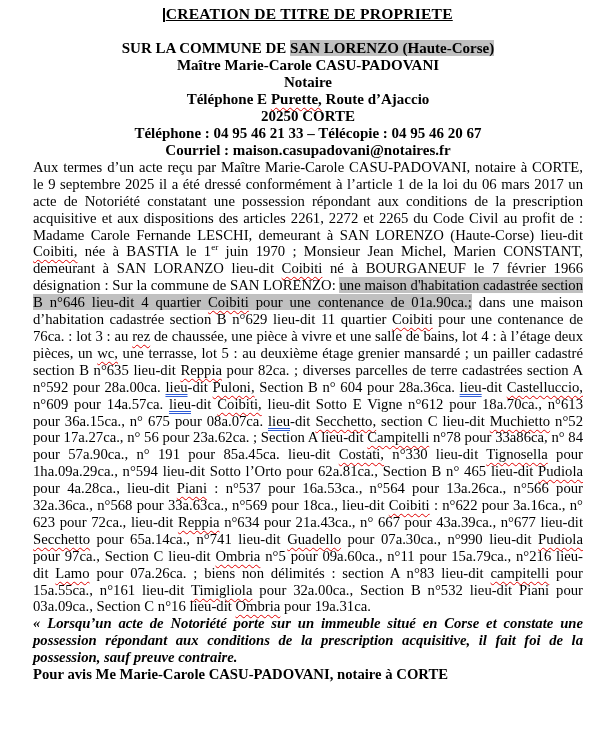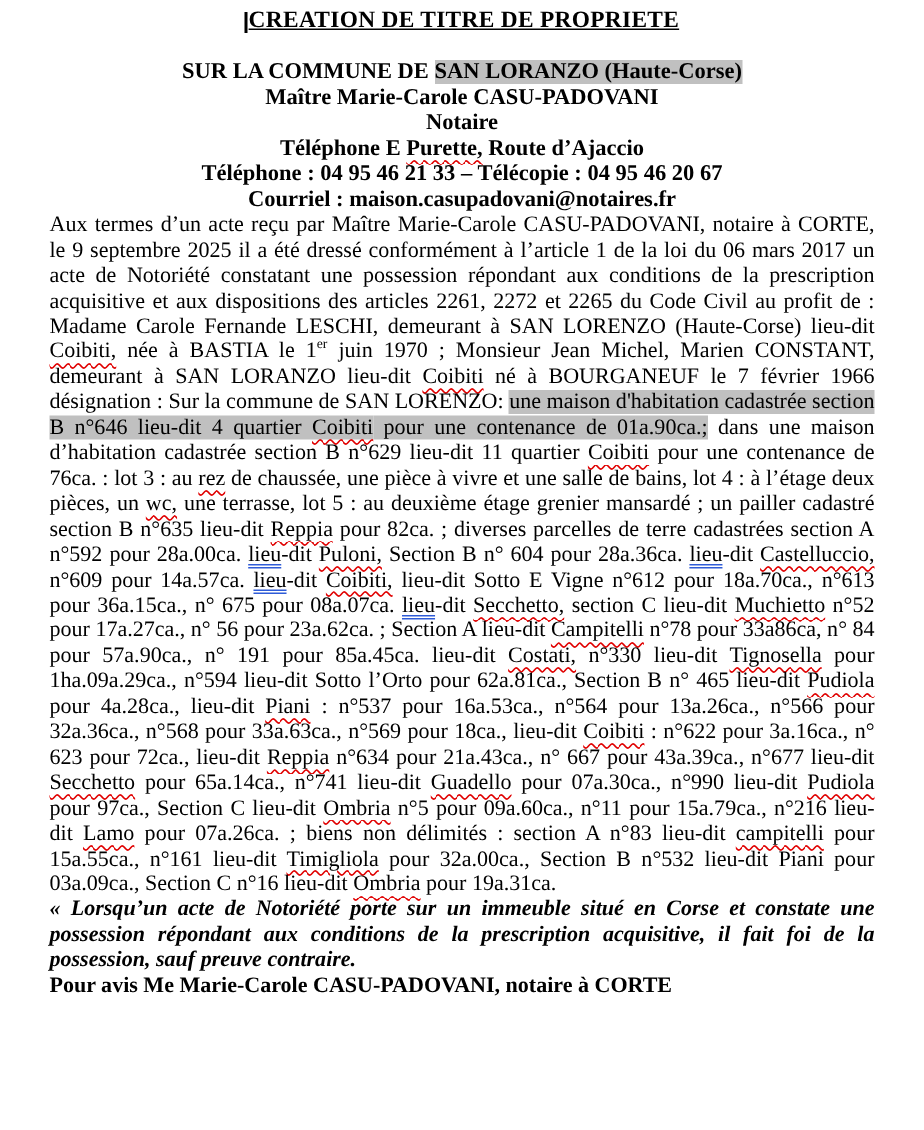--- a/index.html
+++ b/index.html
@@ -67,24 +67,25 @@
 </style>
 </head>
 <body>
 
 <div class="page">
 
   <div class="center title-line">
     <span class="caret"></span><span class="doc-title">CREATION DE TITRE DE PROPRIETE</span>
   </div>
 
-  <div class="center hdr"><span class="seg-normal">SUR LA COMMUNE DE </span><span class="seg-hl">SAN LORANZO (Haute-Corse)</span></div>
+  <div class="center hdr"><span class="seg-normal">SUR LA COMMUNE DE </span><span class="seg-hl">SAN LORENZO (Haute-Corse)</span></div>
   <div class="center hdr">Maître Marie-Carole CASU-PADOVANI</div>
   <div class="center hdr">Notaire</div>
   <div class="center hdr"><span class="seg-normal">Téléphone E </span><span class="seg-misspell">Purette,</span><span class="seg-normal"> Route d’Ajaccio</span></div>
+  <div class="center hdr">20250 CORTE</div>
   <div class="center hdr">Téléphone : 04 95 46 21 33 – Télécopie : 04 95 46 20 67</div>
   <div class="center hdr">Courriel : maison.casupadovani@notaires.fr</div>
 
   <div class="body-para"><span class="seg-normal">Aux termes d’un acte reçu par Maître Marie-Carole CASU-PADOVANI, notaire à CORTE, le 9 septembre 2025 il a été dressé conformément à l’article 1 de la loi du 06 mars 2017 un acte de Notoriété constatant une possession répondant aux conditions de la prescription acquisitive et aux dispositions des articles 2261, 2272 et 2265 du Code Civil au profit de : Madame Carole Fernande LESCHI, demeurant à SAN LORENZO (Haute-Corse) lieu-dit </span><span class="seg-misspell">Coibiti,</span><span class="seg-normal"> née à BASTIA le 1</span><span class="seg-sup">er</span><span class="seg-normal"> juin 1970 ; Monsieur Jean Michel, Marien CONSTANT, demeurant à SAN LORANZO lieu-dit </span><span class="seg-misspell">Coibiti</span><span class="seg-normal"> né à BOURGANEUF le 7 février 1966 désignation : Sur la commune de SAN LORENZO: </span><span class="seg-hl">une maison d'habitation cadastrée section B n°646 lieu-dit 4 quartier </span><span class="seg-hl seg-misspell">Coibiti</span><span class="seg-hl"> pour une contenance de 01a.90ca.;</span><span class="seg-normal"> dans une maison d’habitation cadastrée section B n°629 lieu-dit 11 quartier </span><span class="seg-misspell">Coibiti</span><span class="seg-normal"> pour une contenance de 76ca. : lot 3 : au </span><span class="seg-misspell">rez</span><span class="seg-normal"> de chaussée, une pièce à vivre et une salle de bains, lot 4 : à l’étage deux pièces, un </span><span class="seg-misspell">wc,</span><span class="seg-normal"> une terrasse, lot 5 : au deuxième étage grenier mansardé ; un pailler cadastré section B n°635 lieu-dit </span><span class="seg-misspell">Reppia</span><span class="seg-normal"> pour 82ca. ; diverses parcelles de terre cadastrées section A n°592 pour 28a.00ca. </span><span class="seg-grammar">lieu</span><span class="seg-normal">-dit </span><span class="seg-misspell">Puloni,</span><span class="seg-normal"> Section B n° 604 pour 28a.36ca. </span><span class="seg-grammar">lieu</span><span class="seg-normal">-dit </span><span class="seg-misspell">Castelluccio,</span><span class="seg-normal"> n°609 pour 14a.57ca. </span><span class="seg-grammar">lieu</span><span class="seg-normal">-dit </span><span class="seg-misspell">Coibiti,</span><span class="seg-normal"> lieu-dit Sotto E Vigne n°612 pour 18a.70ca., n°613 pour 36a.15ca., n° 675 pour 08a.07ca. </span><span class="seg-grammar">lieu</span><span class="seg-normal">-dit </span><span class="seg-misspell">Secchetto,</span><span class="seg-normal"> section C lieu-dit </span><span class="seg-misspell">Muchietto</span><span class="seg-normal"> n°52 pour 17a.27ca., n° 56 pour 23a.62ca. ; Section A lieu-dit </span><span class="seg-misspell">Campitelli</span><span class="seg-normal"> n°78 pour 33a86ca, n° 84 pour 57a.90ca., n° 191 pour 85a.45ca. lieu-dit </span><span class="seg-misspell">Costati,</span><span class="seg-normal"> n°330 lieu-dit </span><span class="seg-misspell">Tignosella</span><span class="seg-normal"> pour 1ha.09a.29ca., n°594 lieu-dit Sotto l’Orto pour 62a.81ca., Section B n° 465 lieu-dit </span><span class="seg-misspell">Pudiola</span><span class="seg-normal"> pour 4a.28ca., lieu-dit </span><span class="seg-misspell">Piani</span><span class="seg-normal"> : n°537 pour 16a.53ca., n°564 pour 13a.26ca., n°566 pour 32a.36ca., n°568 pour 33a.63ca., n°569 pour 18ca., lieu-dit </span><span class="seg-misspell">Coibiti</span><span class="seg-normal"> : n°622 pour 3a.16ca., n° 623 pour 72ca., lieu-dit </span><span class="seg-misspell">Reppia</span><span class="seg-normal"> n°634 pour 21a.43ca., n° 667 pour 43a.39ca., n°677 lieu-dit </span><span class="seg-misspell">Secchetto</span><span class="seg-normal"> pour 65a.14ca., n°741 lieu-dit </span><span class="seg-misspell">Guadello</span><span class="seg-normal"> pour 07a.30ca., n°990 lieu-dit </span><span class="seg-misspell">Pudiola</span><span class="seg-normal"> pour 97ca., Section C lieu-dit </span><span class="seg-misspell">Ombria</span><span class="seg-normal"> n°5 pour 09a.60ca., n°11 pour 15a.79ca., n°216 lieu-dit </span><span class="seg-misspell">Lamo</span><span class="seg-normal"> pour 07a.26ca. ; biens non  délimités : section A n°83 lieu-dit </span><span class="seg-misspell">campitelli</span><span class="seg-normal"> pour 15a.55ca., n°161 lieu-dit </span><span class="seg-misspell">Timigliola</span><span class="seg-normal"> pour 32a.00ca., Section B n°532 lieu-dit Piani pour 03a.09ca., Section C n°16 lieu-dit </span><span class="seg-misspell">Ombria</span><span class="seg-normal"> pour 19a.31ca.</span></div>
 
 
   <div class="quote">« Lorsqu’un acte de Notoriété porte sur un immeuble situé en Corse et constate une possession répondant aux conditions de la prescription acquisitive, il fait foi de la possession, sauf preuve contraire.</div>
 
 
   <div class="signature">Pour avis Me Marie-Carole CASU-PADOVANI, notaire à CORTE</div>

